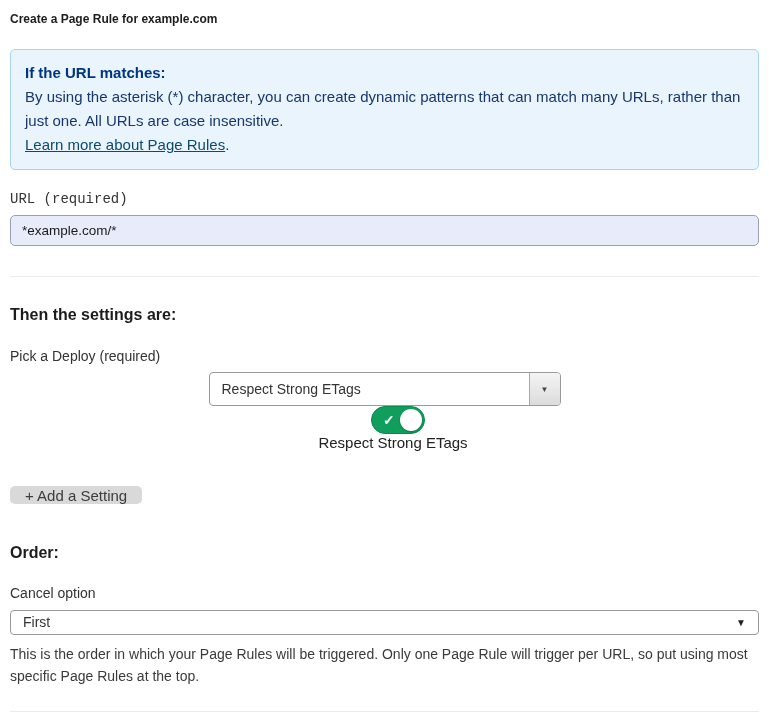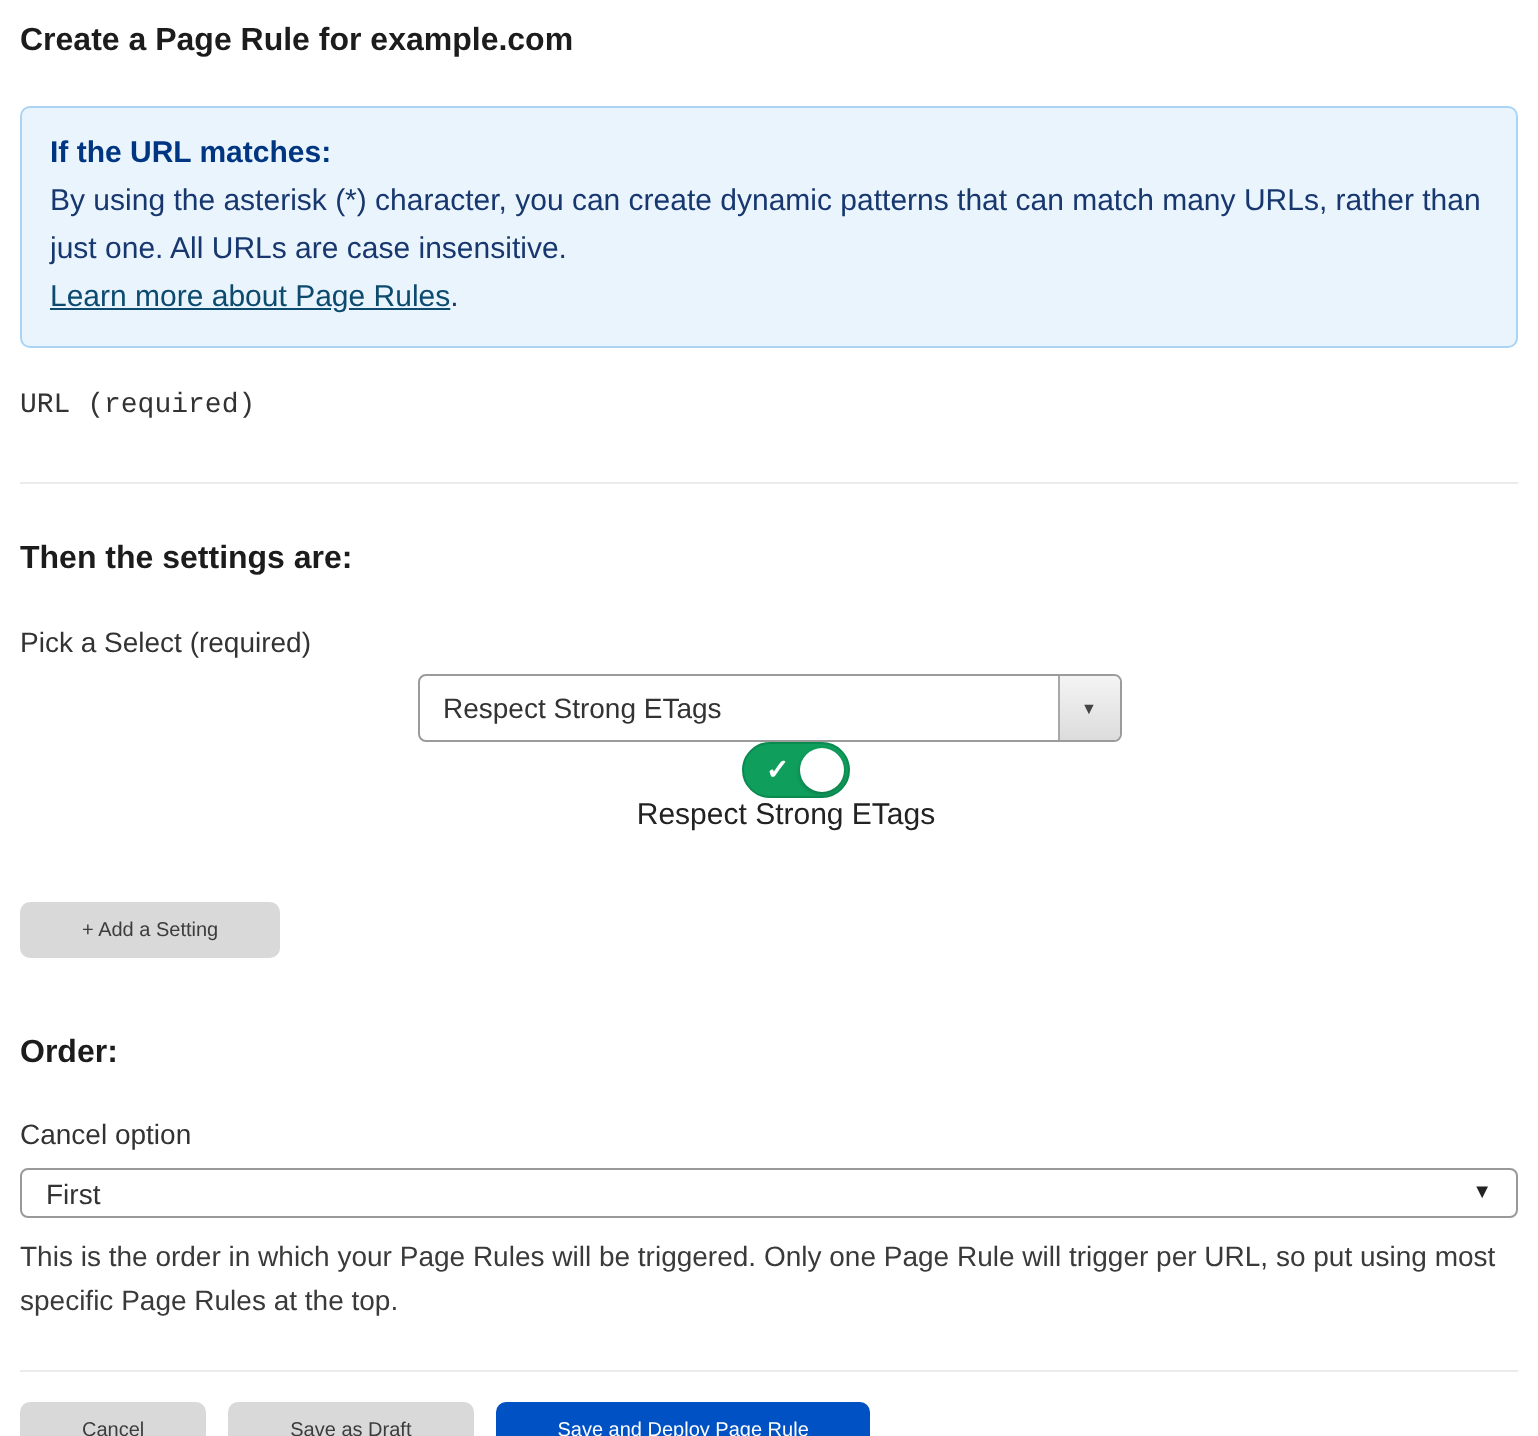--- a/index.html
+++ b/index.html
@@ -5,21 +5,21 @@
   * { box-sizing: border-box; margin: 0; padding: 0; }
   html,body { background: #ffffff; }
   body {
     width: 769px; height: 718px;
     font-family: "Liberation Sans", sans-serif;
     color: #222;
     overflow: hidden;
   }
   .page { padding: 10px 10px 0 10px; }
 
-  .title { font-size: 16px; font-weight: bold; color: #1c1c1c; padding-top: 2px; }
+  .title { font-size: 12px; font-weight: bold; color: #1c1c1c; padding-top: 2px; }
 
   .info-box {
     margin-top: 23px;
     background: #e9f4fd;
     border: 1px solid #abd4f4;
     border-radius: 5px;
     padding: 11px 14px 12px 14px;
     font-size: 15px;
     line-height: 24px;
     color: #17376e;
@@ -91,25 +91,25 @@
   .toggle-knob {
     position: absolute; right: 2px; top: 2px;
     width: 22px; height: 22px;
     border-radius: 50%;
     background: #ffffff;
     box-shadow: 0 1px 2px rgba(0,0,0,0.25);
   }
   .toggle-label { margin-left: 17px; font-size: 15px; color: #222; }
 
   .btn {
-    height: 28px;
+    height: 18px;
     border: none;
     border-radius: 5px;
-    padding: 0 31px;
-    font-size: 10px;
+    padding: 0 15px;
+    font-size: 15px;
     font-family: "Liberation Sans", sans-serif;
     cursor: pointer;
   }
   .btn.gray { background: #d9d9d9; color: #3c3c3c; }
   .btn.blue { background: #0051c3; color: #ffffff; }
   .add-setting { margin-top: 35px; }
 
   .order-select {
     margin-top: 9px;
     width: 100%; height: 25px;
@@ -141,26 +141,27 @@
 
   <h1 class="title">Create a Page Rule for example.com</h1>
 
   <div class="info-box">
     <p class="info-heading">If the URL matches:</p>
     <p class="info-body">By using the asterisk (*) character, you can create dynamic patterns that can match many URLs, rather than just one. All URLs are case insensitive.</p>
     <p class="info-link-line"><a class="link" href="#">Learn more about Page Rules</a><span>.</span></p>
   </div>
 
   <label class="field-label url-label">URL (required)</label>
+  <input class="url-input" type="text" value="*example.com/*" style="">
 
   <hr class="divider">
 
   <h2 class="section-heading">Then the settings are:</h2>
 
-  <label class="field-label pick-label">Pick a Select (required)</label>
+  <label class="field-label pick-label">Pick a Deploy (required)</label>
 
   <div class="setting-row">
     <div class="setting-select">
       <span class="setting-select-value">Respect Strong ETags</span>
       <span class="setting-select-button">
         <span class="arrow-icon">▼</span>
       </span>
     </div>
     <div class="toggle">
       <span class="toggle-check">✓</span>

